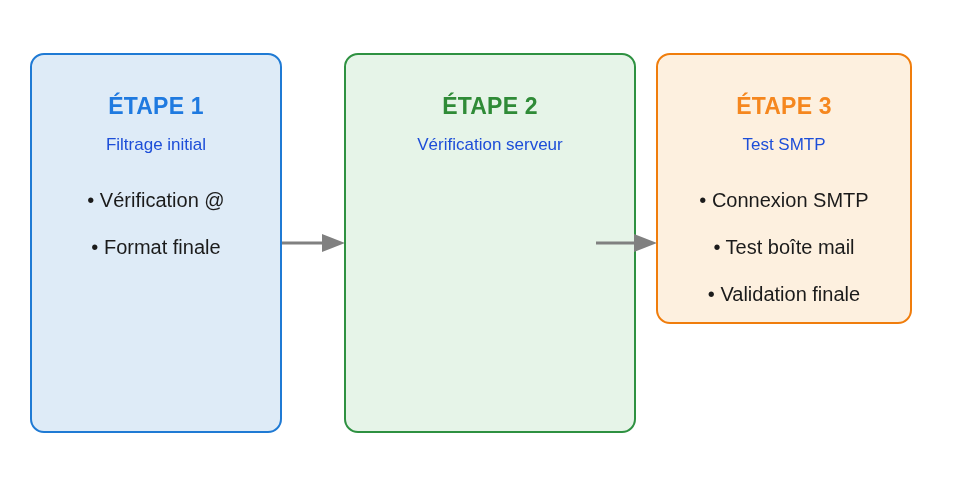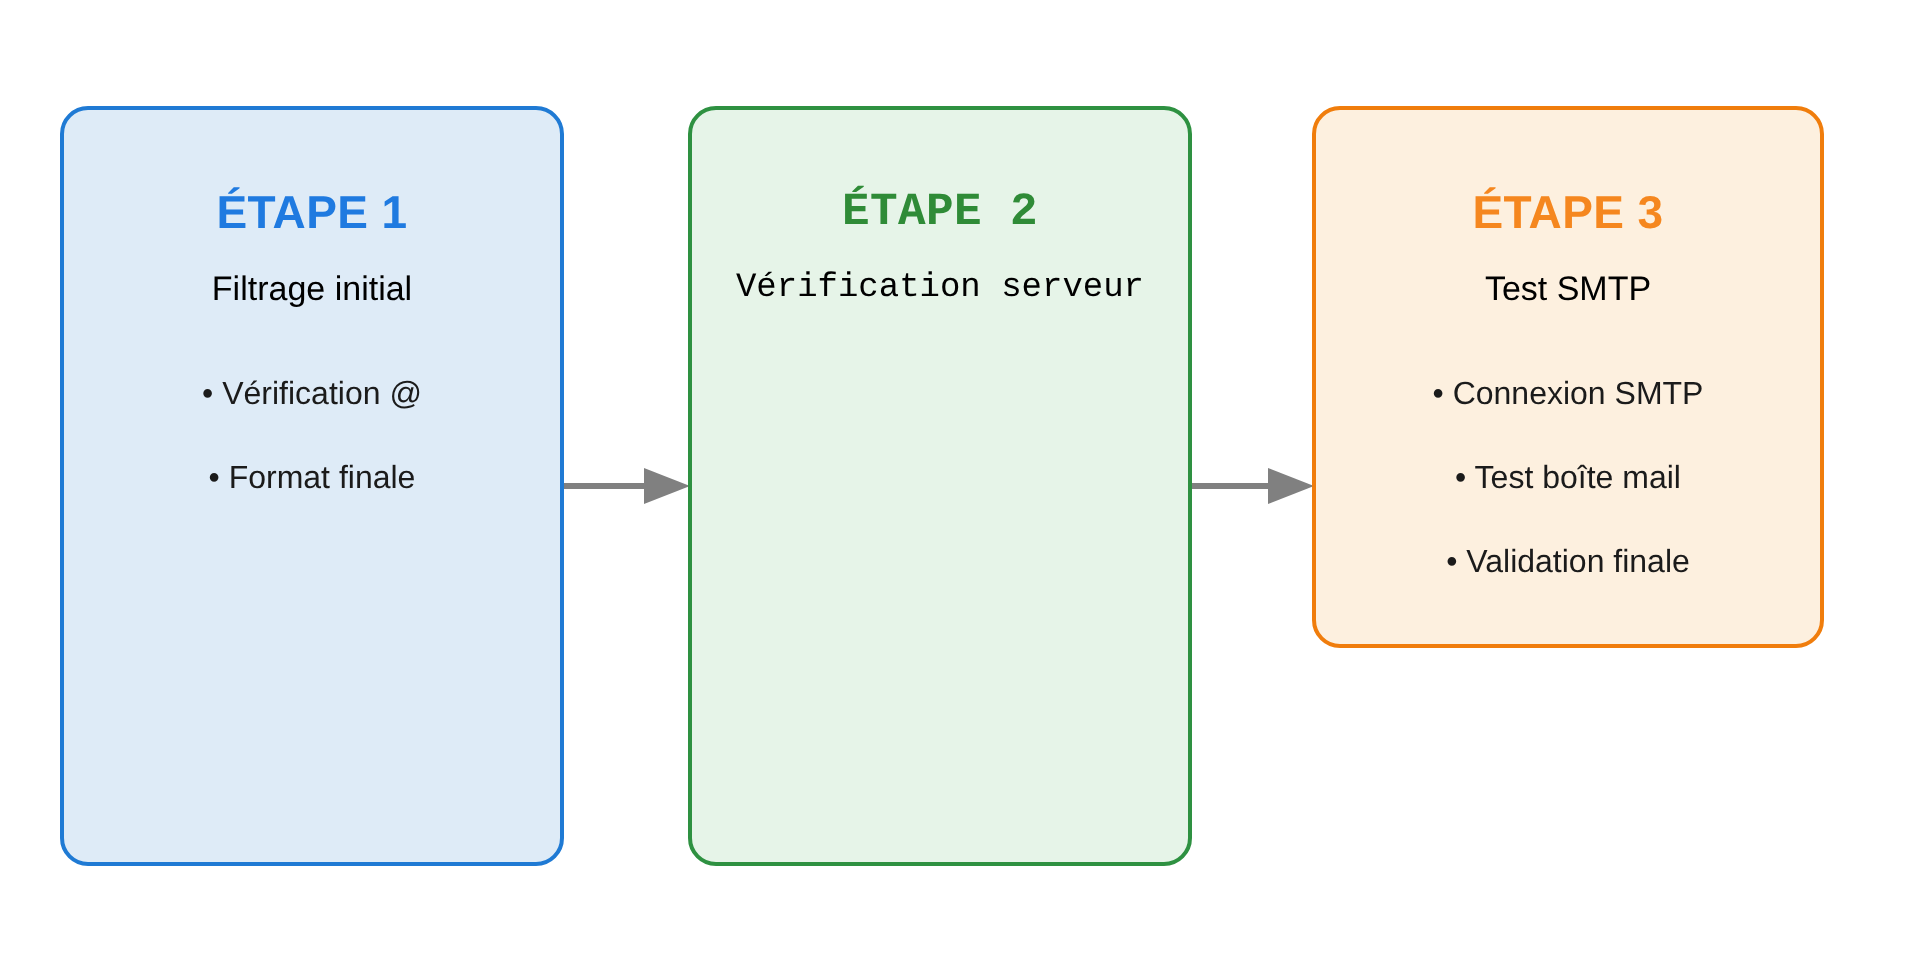--- a/index.html
+++ b/index.html
@@ -38,25 +38,24 @@
     left: 30px;
     top: 53px;
     width: 252px;
     height: 380px;
     background: #deebf7;
     border-color: #1f7ad4;
   }
   .step-2 {
     left: 344px;
     top: 53px;
-    width: 252px;
+    width: 292px;
     height: 380px;
     background: #e6f4e8;
     border-color: #2e9141;
-    font-family: Liberation Mono, monospace;
   }
   .step-3 {
     left: 656px;
     top: 53px;
     width: 256px;
     height: 271px;
     background: #fdf0df;
     border-color: #f07d0c;
   }
 
@@ -67,36 +66,36 @@
     text-align: center;
     margin-top: 39px;
     line-height: 1.1;
   }
   .title-blue   { color: #1f7ae0; }
   .title-green  { color: #2f8b37; }
   .title-orange { color: #f5871f; }
 
   .step-subtitle {
     font-size: 17px;
-    color: #000000;
+    color: #1d4ed8;
     text-align: center;
     margin-top: 16px;
     line-height: 1.2;
   }
 
   .bullet-list {
     list-style: none;
     margin: 0;
     padding: 0;
     margin-top: 32px;
     width: 100%;
     text-align: center;
   }
   .bullet-item {
-    font-size: 16px;
+    font-size: 20px;
     color: #1b1b1b;
     line-height: 1.25;
     margin-bottom: 22px;
     white-space: nowrap;
   }
   .bullet-item:last-child { margin-bottom: 0; }
 
   .arrow {
     position: absolute;
     height: 24px;

